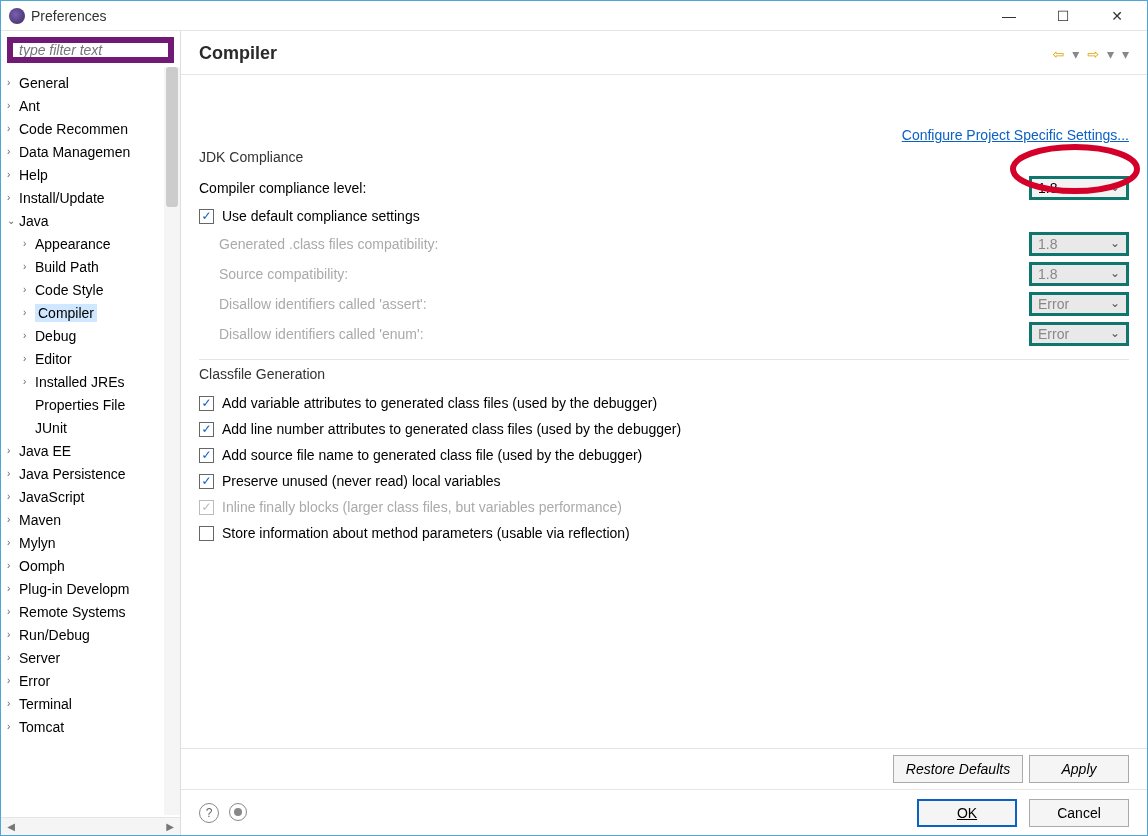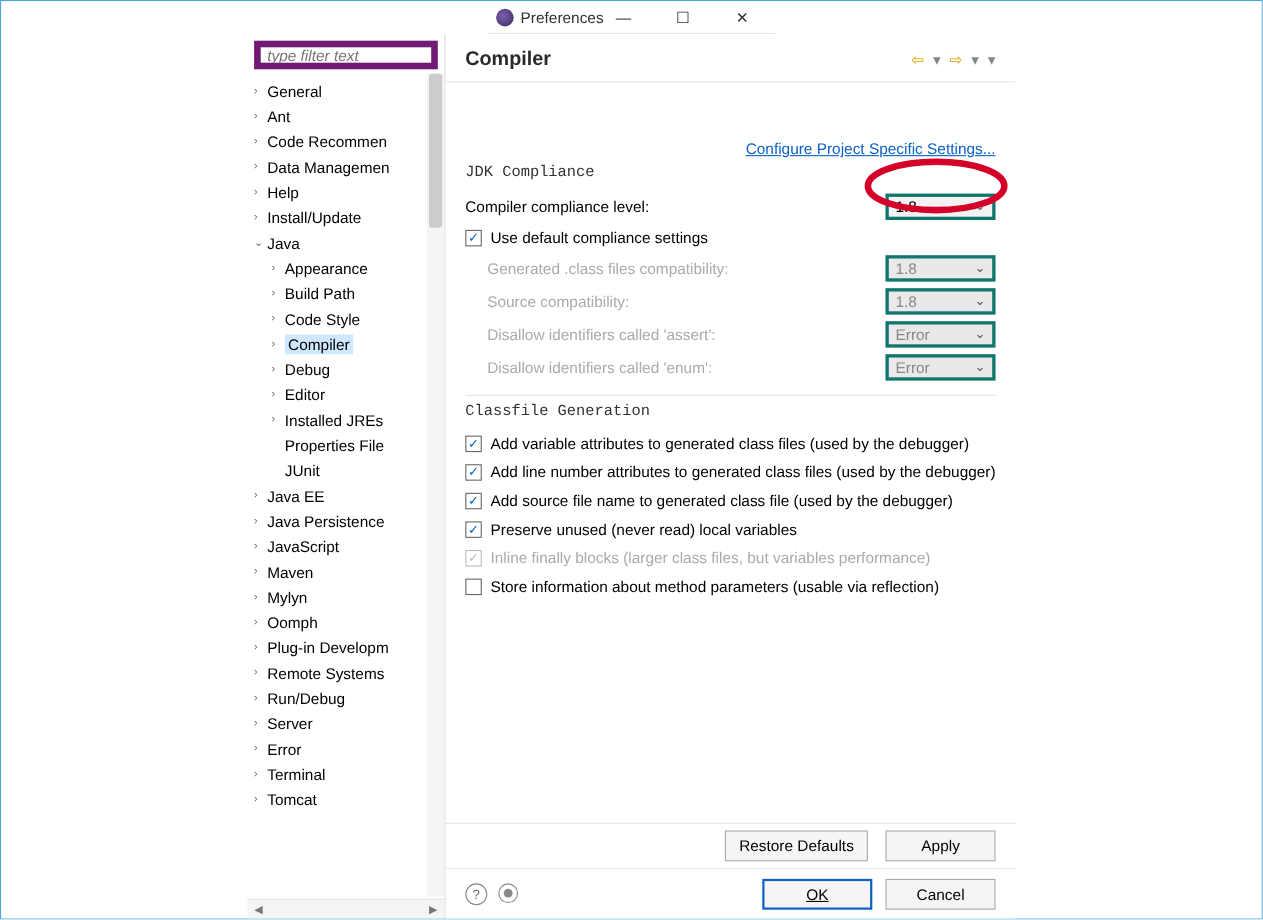--- a/index.html
+++ b/index.html
@@ -1,17 +1,17 @@
 <!DOCTYPE html>
 <html><head>
 <meta charset="utf-8">
 <style>
 * { box-sizing: border-box; font-family: "Segoe UI", Tahoma, sans-serif; font-size: 14px; }
 body { margin: 0; background: #fff; }
-.window { width: 1148px; height: 836px; border: 1px solid #4ea6d8; display: flex; flex-direction: column; align-items: center; }
+.window { width: 1148px; height: 836px; border: 1px solid #4ea6d8; display: flex; flex-direction: column; }
 .titlebar { height: 30px; display: flex; align-items: center; padding: 0 8px; border-bottom: 1px solid #e5e5e5; }
 .titlebar .icon { width: 16px; height: 16px; margin-right: 6px; border-radius: 50%; background: radial-gradient(circle at 40% 40%, #7a5fb0, #3a2a5c); }
 .titlebar .title { flex: 1; color: #333; }
 .winbtns { display: flex; gap: 18px; margin-right: 4px; }
 .winbtn { width: 36px; height: 28px; display:flex; align-items:center; justify-content:center; color:#333; cursor: default; }
 .body { flex: 1; display: flex; min-height: 0; }
 .sidebar { width: 180px; border-right: 1px solid #ddd; display: flex; flex-direction: column; position: relative; }
 .filter { margin: 6px; }
 .filter input { width: 100%; height: 26px; padding: 2px 6px; border: 6px solid #701a75; color: #888; font-style: italic; }
 .tree { flex: 1; overflow: hidden; padding: 2px 0; }
@@ -26,35 +26,35 @@
 .main { flex: 1; display: flex; flex-direction: column; background: #fff; }
 .header { display: flex; align-items: center; padding: 12px 18px 10px 18px; border-bottom: 1px solid #e5e5e5; }
 .header h1 { margin: 0; font-size: 18px; font-weight: 600; color: #2a2a2a; flex: 1; }
 .header .navarrows { display:flex; gap:8px; align-items:center; }
 .header .arrbtn { font-size: 14px; }
 .header .yellow { color: #d9a400; }
 .header .gray { color: #888; }
 .content { flex: 1; padding: 8px 18px; overflow: auto; position: relative; }
 .linkrow { text-align: right; margin-bottom: 6px; margin-top: 44px; }
 .linkrow a { color: #0b61c4; text-decoration: underline; }
-.group-title { color: #333; margin: 6px 0 8px 0; font-family: Liberation Mono, monospace; }
+.group-title { color: #333; margin: 6px 0 8px 0; }
 .row { display: flex; align-items: center; height: 30px; }
 .row .label { flex: 1; white-space: nowrap; }
 .row .label.disabled { color: #aaa; }
 .row .label.indent { margin-left: 20px; }
 .select { width: 100px; height: 24px; border: 3px solid #0f766e; background: #f3f3f3; padding: 0 20px 0 6px; position: relative; display:flex; align-items:center; }
 .select.disabled { color: #888; background: #e9e9e9; }
 .select::after { content: "⌄"; position: absolute; right: 6px; top: 1px; font-size: 12px; color: #555; }
 .checkbox { display: flex; align-items: center; height: 26px; }
 .checkbox .box { width: 15px; height: 15px; border: 1px solid #666; margin-right: 8px; display:flex; align-items:center; justify-content:center; font-size: 12px; color: #0b61c4; }
 .checkbox.disabled { color: #aaa; }
 .checkbox.disabled .box { border-color: #bbb; color: #bbb; }
 .section-sep { border-top: 1px solid #e5e5e5; margin: 10px 0 6px 0; }
 .redcircle { position: absolute; pointer-events:none; }
-.footer-row { display:flex; justify-content:flex-end; gap:16px; padding: 6px 18px; border-top: 1px solid #e5e5e5; }
+.footer-row { display:flex; justify-content:flex-end; gap:6px; padding: 6px 18px; border-top: 1px solid #e5e5e5; font-style: italic; }
 .btn { min-width: 100px; height: 28px; border: 1px solid #aaa; background: #f5f5f5; display:flex; align-items:center; justify-content:center; cursor: default; }
 .bottombar { height: 46px; border-top: 1px solid #e5e5e5; display:flex; align-items:center; padding: 0 18px; }
 .bottombar .left { flex:1; display:flex; gap:10px; }
 .bottombar .qmark { width:20px; height:20px; border:1.5px solid #888; border-radius:50%; display:flex; align-items:center; justify-content:center; color:#666; font-size:12px; }
 .bottombar .dot { width:18px; height:18px; border:1.5px solid #888; border-radius:50%; display:flex; align-items:center; justify-content:center; }
 .bottombar .dot::after{content:""; width:8px; height:8px; border-radius:50%; background:#888;}
 .bottombar .right { display:flex; gap:12px; }
 .btn.primary { border: 2px solid #0b61c4; text-decoration: underline; }
 </style>
 </head>

